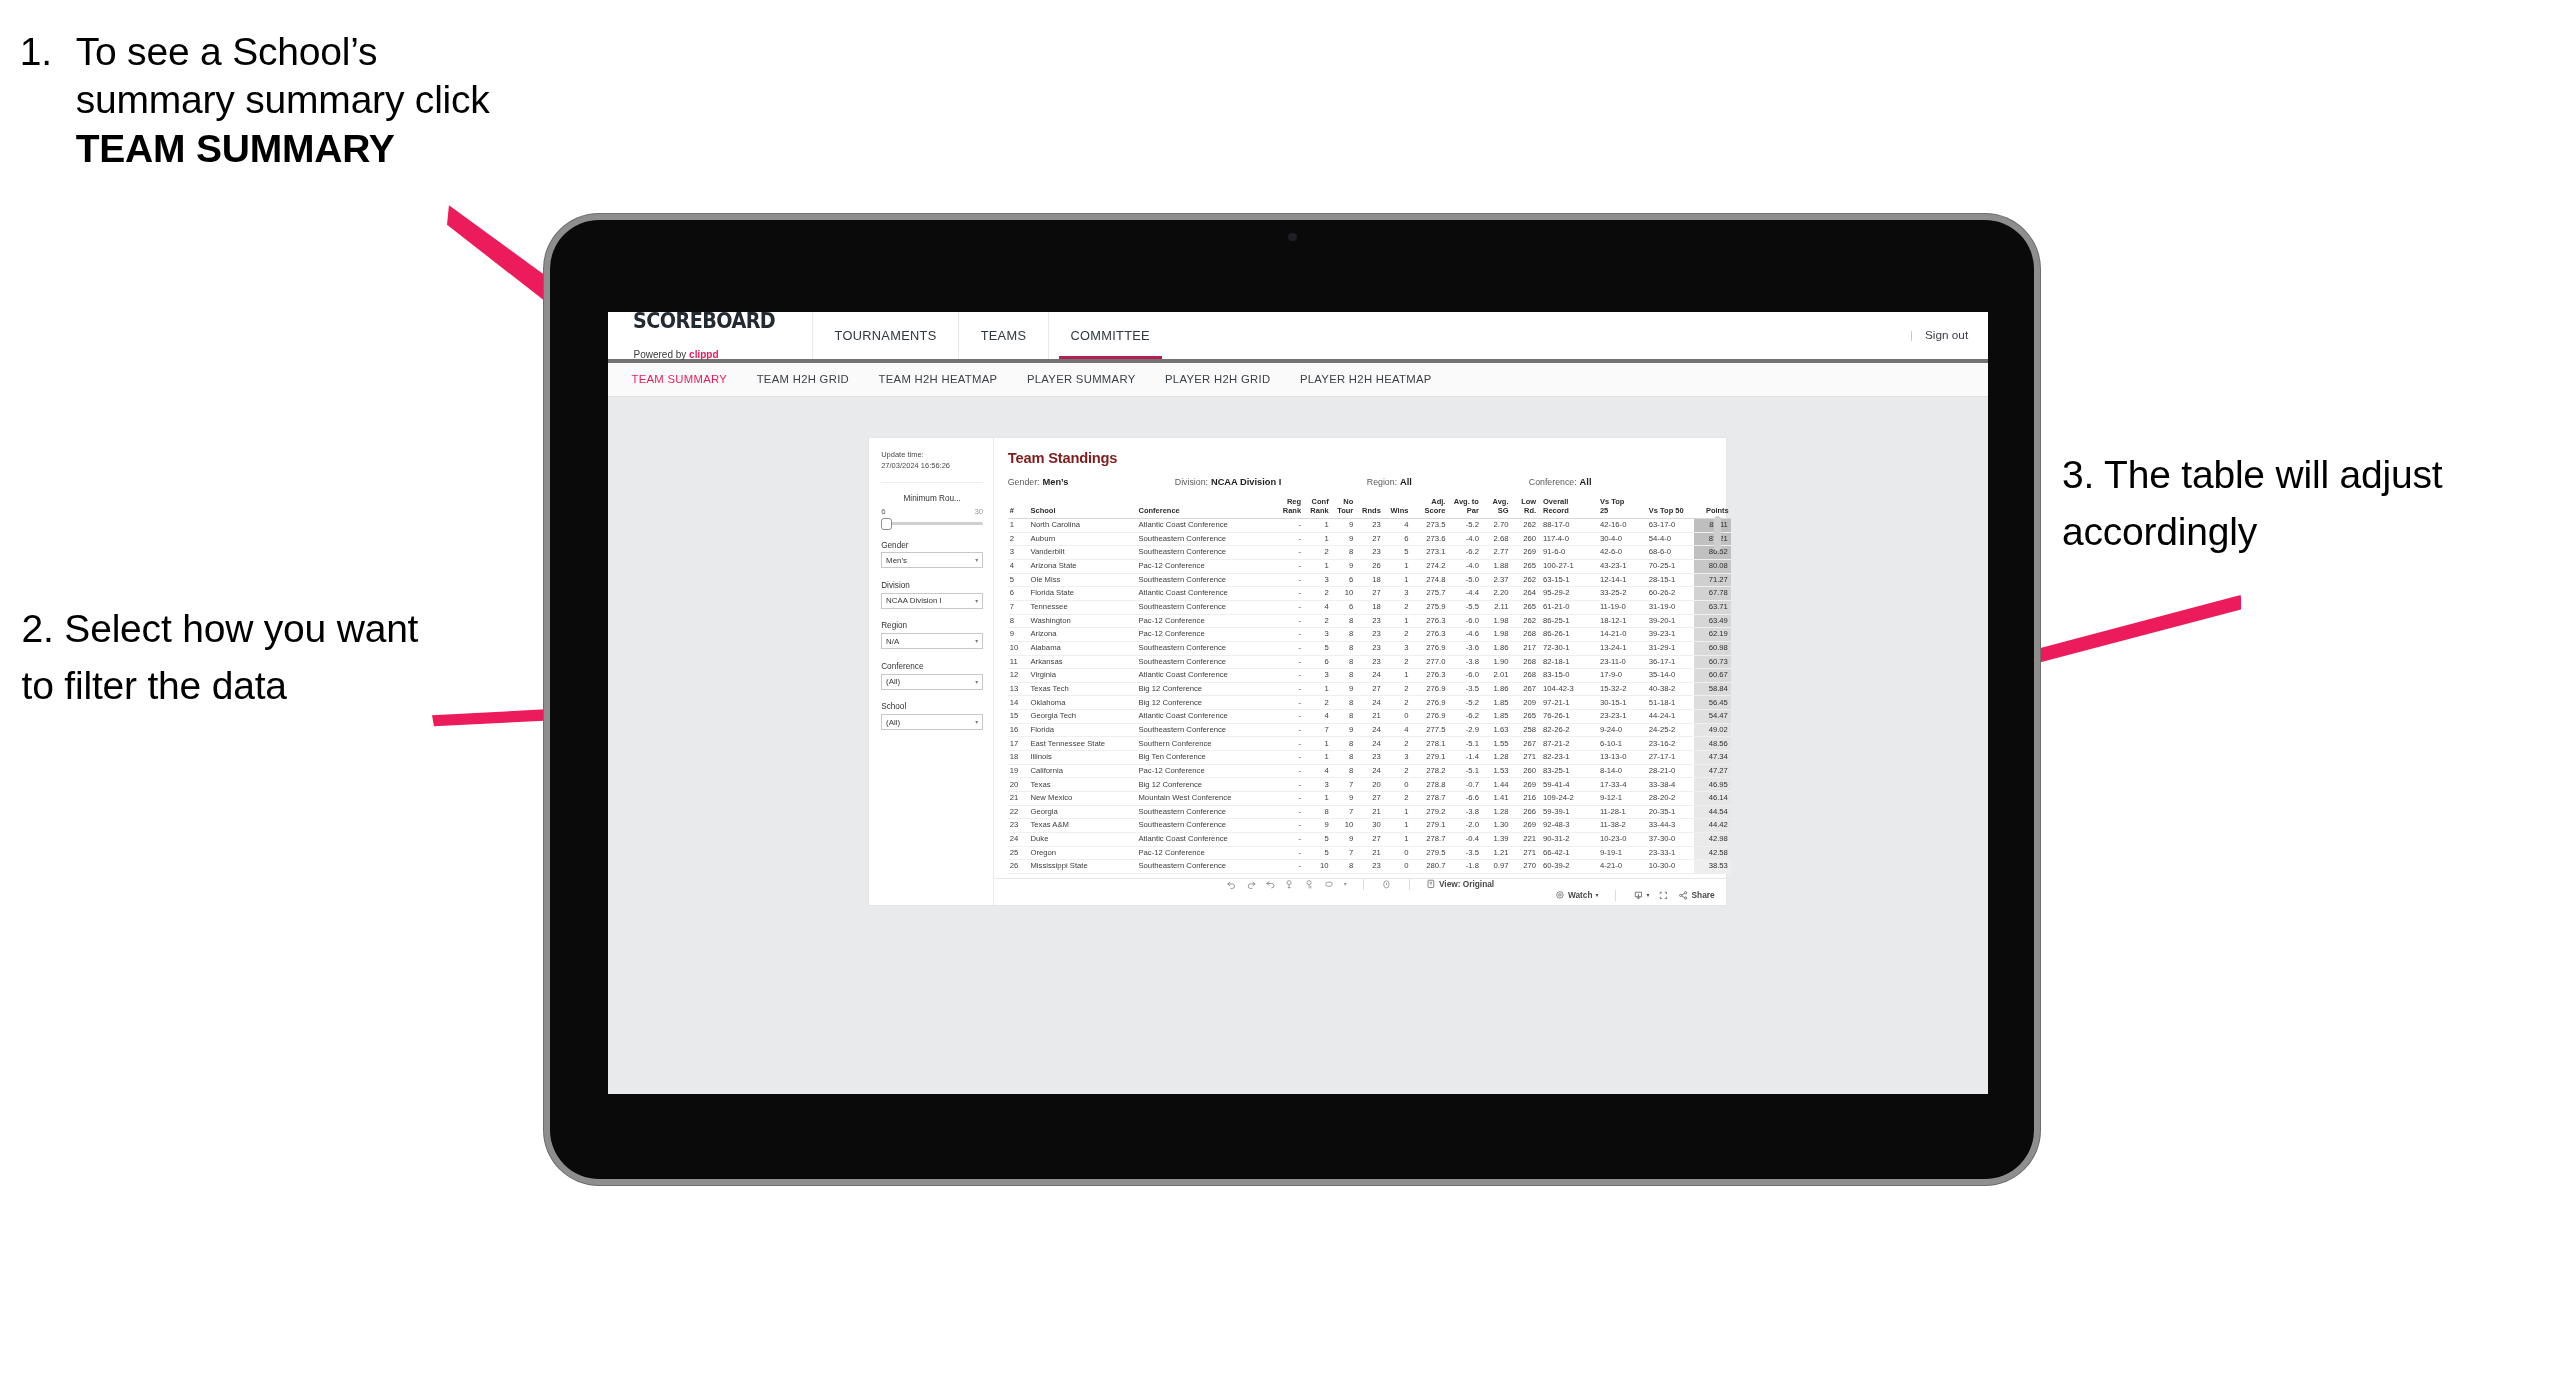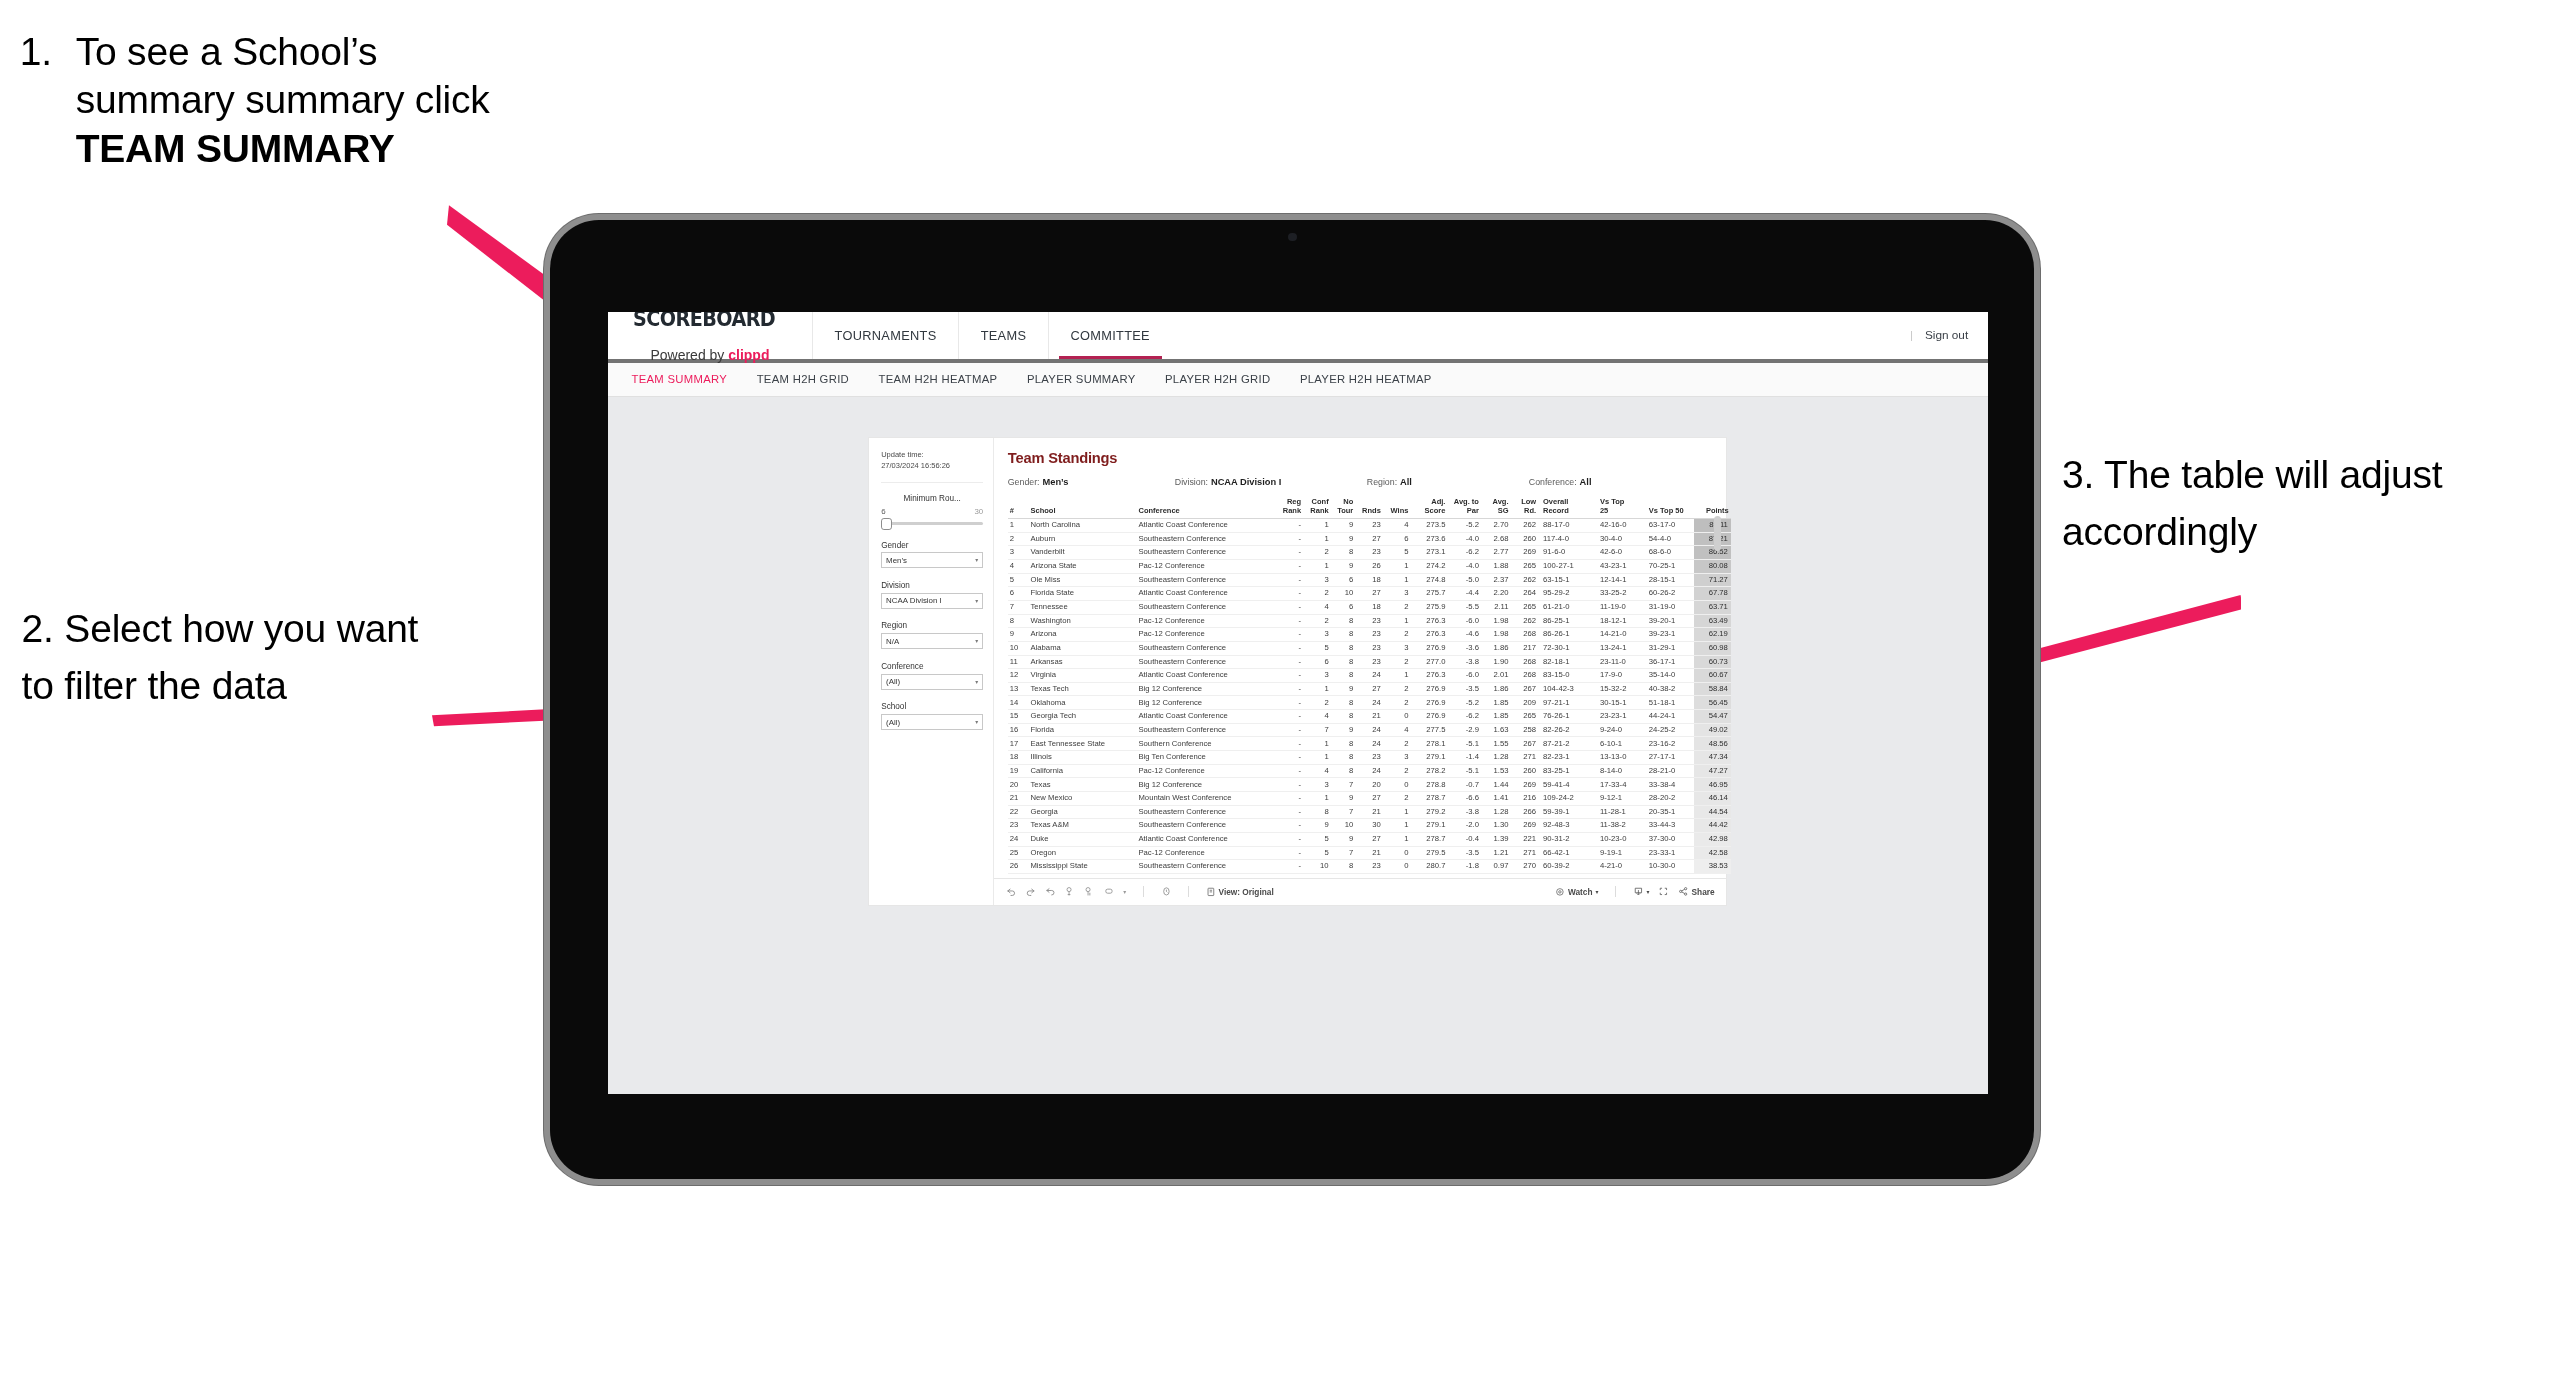--- a/index.html
+++ b/index.html
@@ -44,21 +44,21 @@
   
   .appbar{height:47px;background:#fff;display:flex;align-items:stretch;
     border-bottom:4px solid #737373;}
   .brand{display:flex;flex-direction:column;justify-content:center;
     padding:0 25.6px 0 25.6px;}
   .brand .logo{
     font-family:"DejaVu Sans",sans-serif;font-weight:bold;font-size:20.6px;
     letter-spacing:-0.6px;color:#232a31;line-height:1;
     transform:scaleX(0.93);transform-origin:left center;
   }
-  .brand .sub{font-size:14px;color:#3a3a3a;margin-top:18px;line-height:1;text-align:center;}
+  .brand .sub{font-size:10px;color:#3a3a3a;margin-top:18px;line-height:1;}
   .brand .sub .clippd{color:#ec1c5c;font-weight:bold;}
   .navtabs{display:flex;align-items:stretch;}
   .navtab{
     display:flex;align-items:center;padding:0 21.6px;font-size:12.8px;
     color:#31383f;letter-spacing:0.3px;border-left:1px solid #e8e8e8;
     position:relative;
   }
   .navtab.active:after{
     content:"";position:absolute;left:9.8px;right:9.8px;bottom:0;height:2.5px;
     background:#b32252;
@@ -148,21 +148,21 @@
   .c-t50{width:43px;padding-left:3.9px!important;}
   .c-pts{width:33px;}
   #vscroll{
     position:absolute;right:5.9px;top:17.7px;width:6.9px;height:35px;
     background:#cfcfcf;border-radius:3.9px;
   }
 
   
   .toolbar{
     height:25.6px;border-top:1px solid #e6e6e6;display:flex;align-items:center;
-    padding:0 11.8px;font-size:8.3px;color:#4a4a4a;margin-top:3.9px;
+    padding:0 11.8px;font-size:8.3px;color:#4a4a4a;margin-top:3.9px;flex-direction:column;
   }
   .tb-group{display:flex;align-items:center;gap:8.8px;}
   .tb-sep{width:1px;height:10.8px;background:#dcdcdc;margin:0 7.9px;}
   .tb-item{display:flex;align-items:center;gap:2.9px;color:#4a4a4a;}
   .tb-right{margin-left:auto;display:flex;align-items:center;gap:8.8px;}
   svg{display:block;}
 </style>
 </head>
 <body>
 

